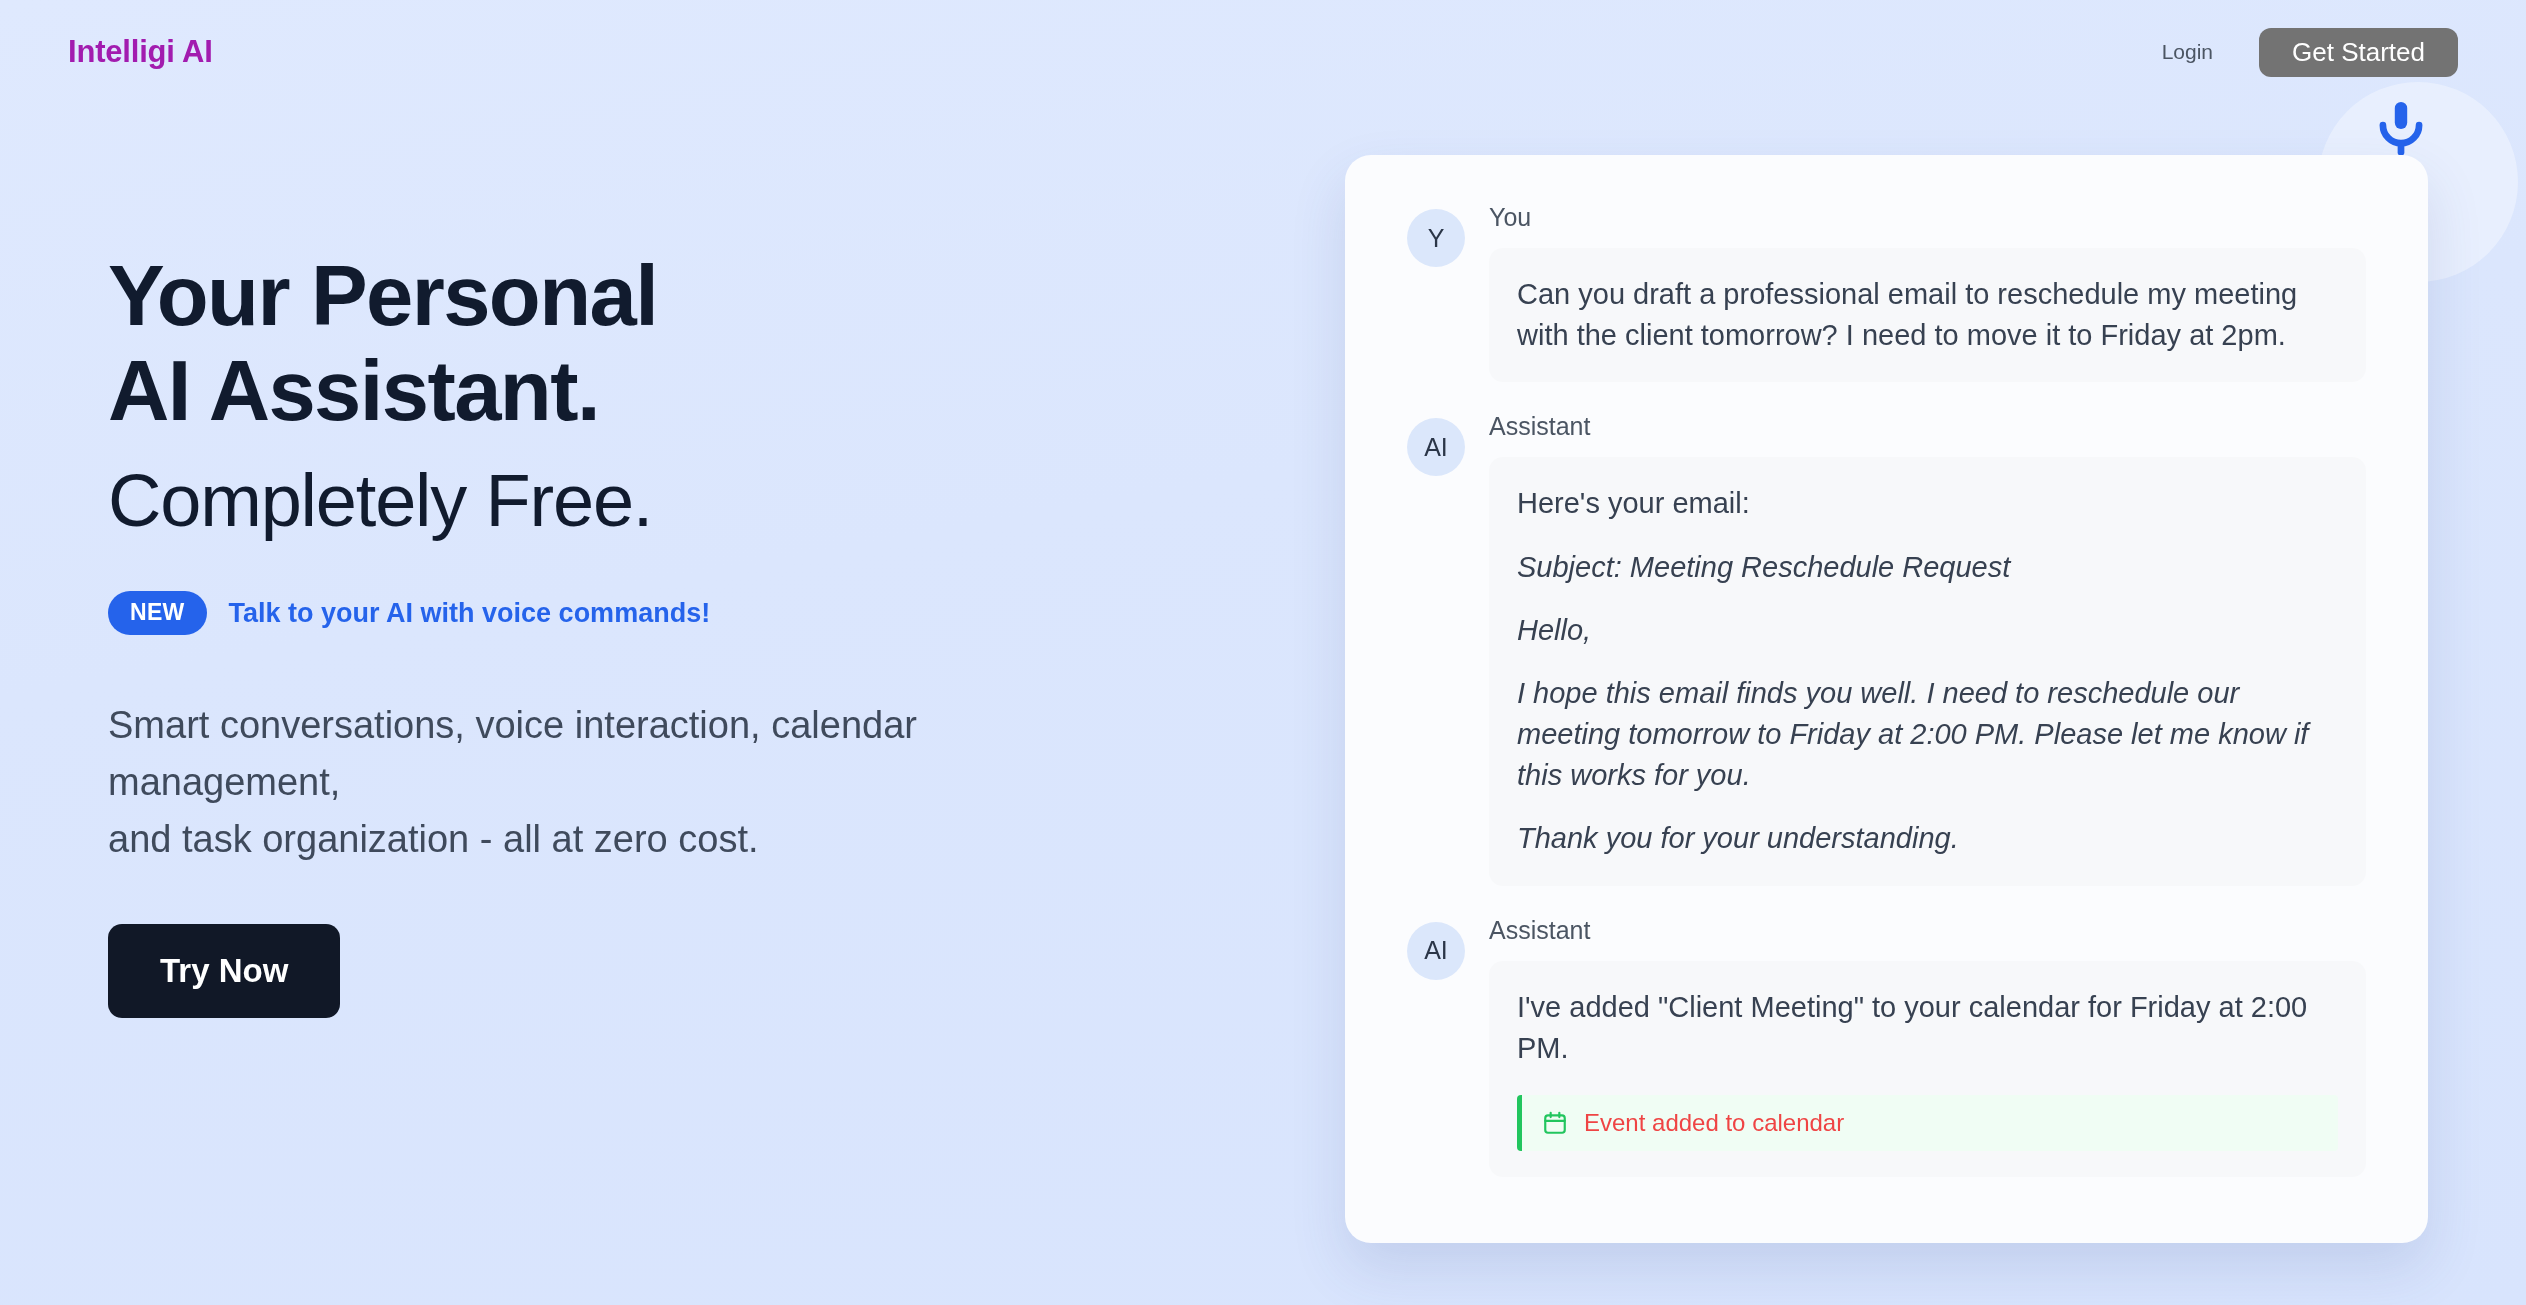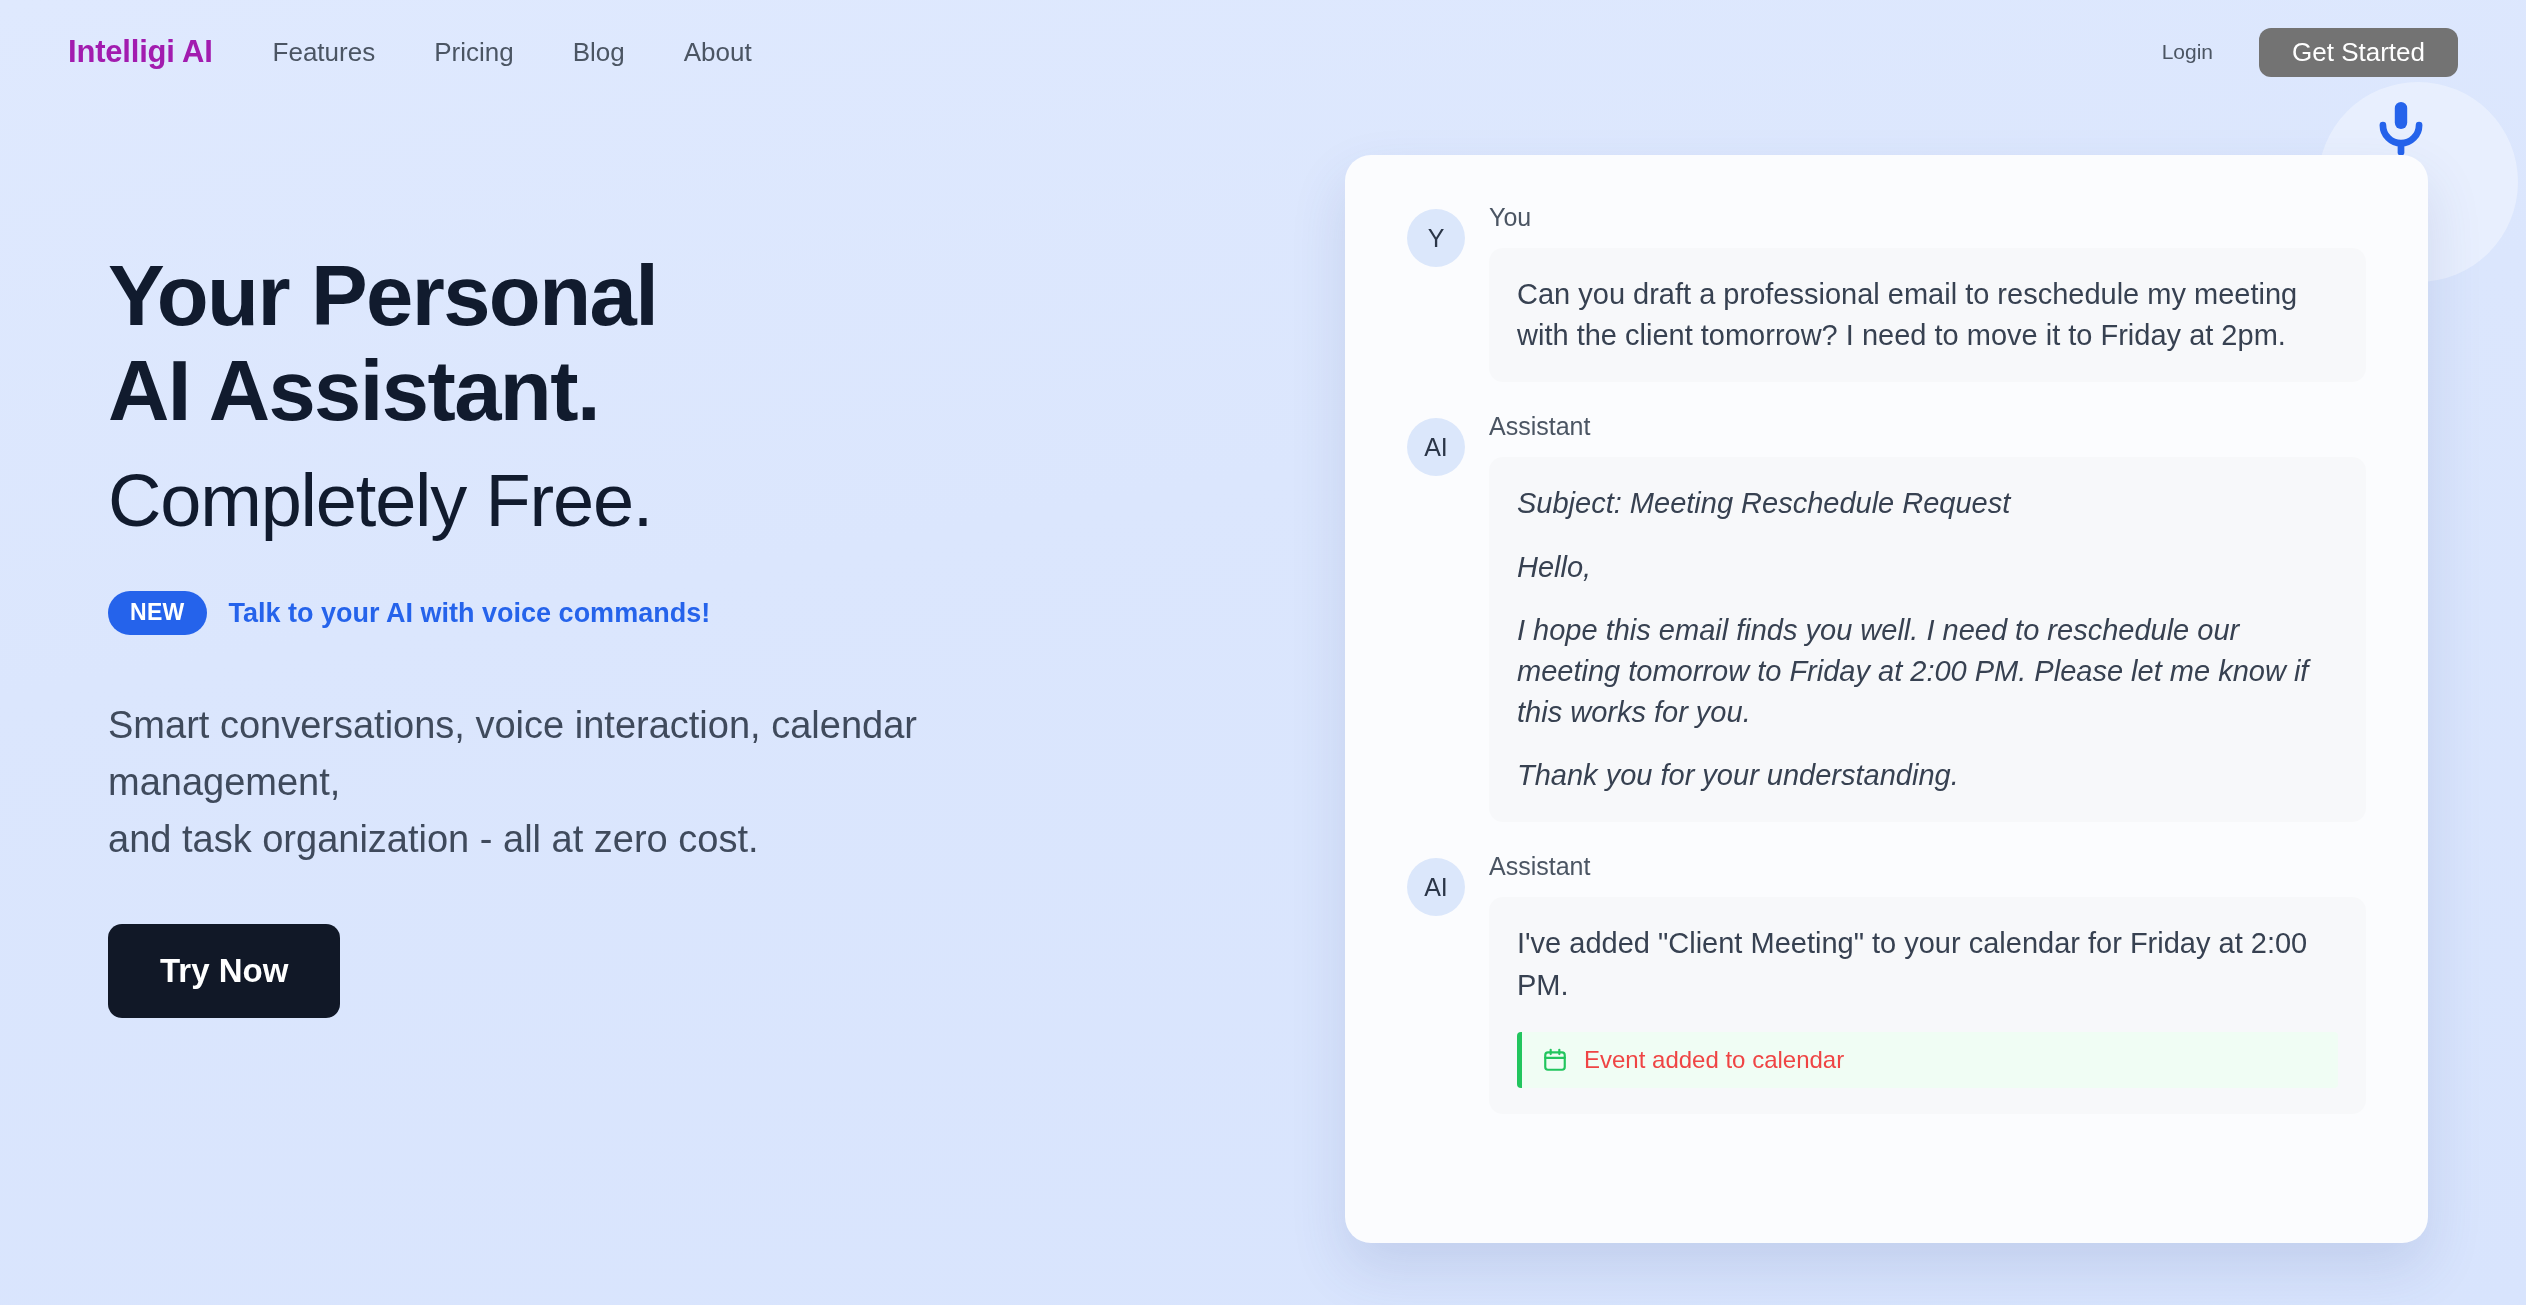--- a/index.html
+++ b/index.html
@@ -248,26 +248,20 @@
   }
 
   .cal-icon { flex: 0 0 auto; width: 26px; height: 26px; }
 </style>
 </head>
 <body>
 
 <div class="navbar">
   <div class="brand">Intelligi AI</div>
 
-  <nav class="nav-links">
-    <a class="nav-link">Features</a>
-    <a class="nav-link">Pricing</a>
-    <a class="nav-link">Blog</a>
-    <a class="nav-link">About</a>
-  </nav>
 
   <div class="nav-right">
     <a class="login-link">Login</a>
     <button class="get-started-btn">Get Started</button>
   </div>
 </div>
 
 <div class="voice-blob"></div>
 <span class="mic-icon">
   <svg viewBox="0 0 24 24" width="62" height="62" fill="none" stroke="#2563eb" stroke-width="2.6" stroke-linecap="round">
@@ -309,20 +303,21 @@
         <p>Can you draft a professional email to reschedule my meeting with the client tomorrow? I need to move it to Friday at 2pm.</p>
       </div>
     </div>
   </div>
 
   <div class="message">
     <div class="avatar">AI</div>
     <div class="msg-body">
       <div class="msg-author">Assistant</div>
       <div class="bubble">
+        <p>Here's your email:</p>
         <p class="italic">Subject: Meeting Reschedule Request</p>
         <p class="italic">Hello,</p>
         <p class="italic">I hope this email finds you well. I need to reschedule our meeting tomorrow to Friday at 2:00 PM. Please let me know if this works for you.</p>
         <p class="italic">Thank you for your understanding.</p>
       </div>
     </div>
   </div>
 
   <div class="message">
     <div class="avatar">AI</div>

